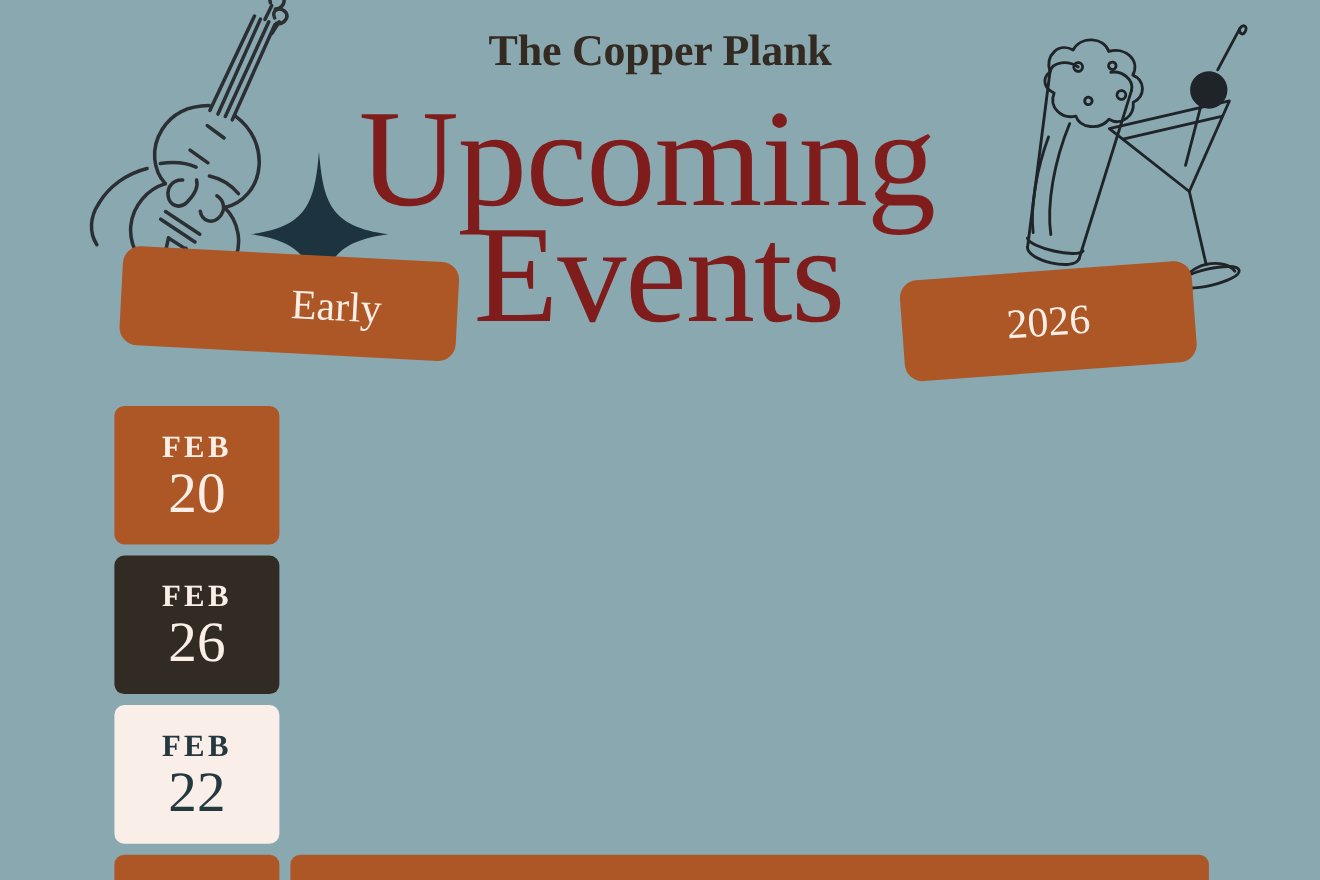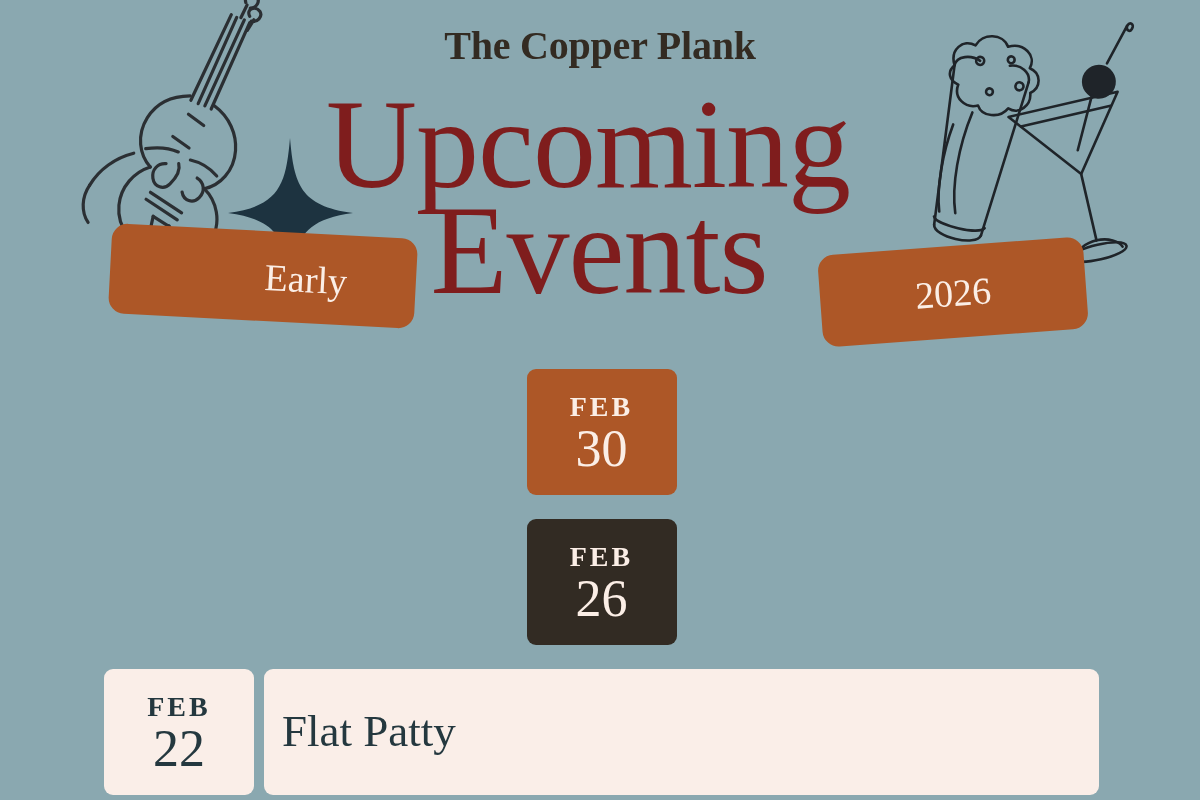--- a/index.html
+++ b/index.html
@@ -113,22 +113,21 @@
     position: absolute;
     left: 104px;
     top: 369px;
     width: 995px;
   }
   .event-row {
     display: flex;
     align-items: stretch;
     gap: 10px;
     height: 126px;
-    margin-bottom: 24px;
-    justify-content: center;
+    margin-bottom: 10px;
   }
   .date-card {
     width: 150px;
     flex: 0 0 150px;
     border-radius: 9px;
     display: flex;
     flex-direction: column;
     align-items: center;
     justify-content: center;
     padding-top: 4px;
@@ -261,39 +260,36 @@
   </div>
   <div class="badge" id="badge-year">
     <span class="badge-label">2026</span>
   </div>
 
   <div id="event-list">
 
     <div class="event-row theme-orange">
       <div class="date-card">
         <div class="date-month">FEB</div>
-        <div class="date-day">30</div>
+        <div class="date-day">20</div>
       </div>
     </div>
 
     <div class="event-row theme-dark">
       <div class="date-card">
         <div class="date-month">FEB</div>
         <div class="date-day">26</div>
       </div>
     </div>
 
     <div class="event-row theme-cream">
       <div class="date-card">
         <div class="date-month">FEB</div>
         <div class="date-day">22</div>
       </div>
-      <div class="event-title-card">
-        <div class="event-title">Flat Patty</div>
-      </div>
     </div>
 
     <div class="event-row theme-orange">
       <div class="date-card">
         <div class="date-month"></div>
         <div class="date-day"></div>
       </div>
       <div class="event-title-card">
         <div class="event-title"></div>
       </div>

